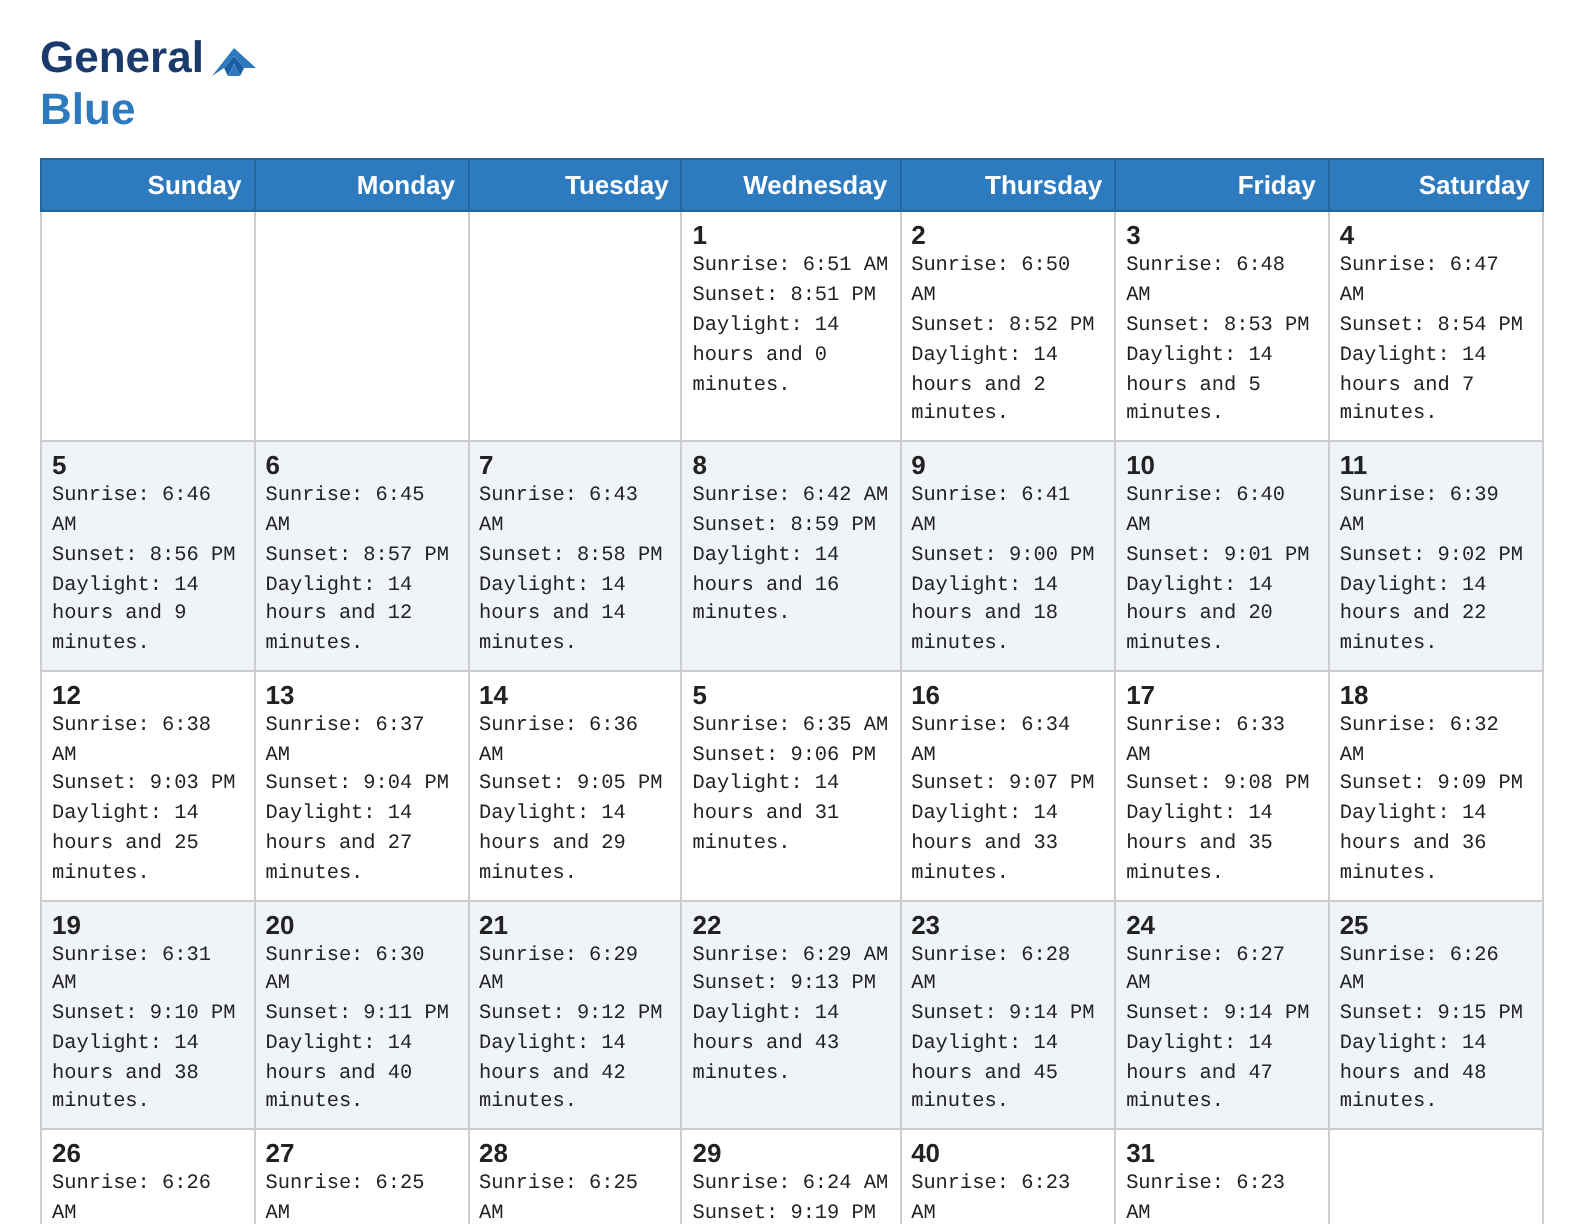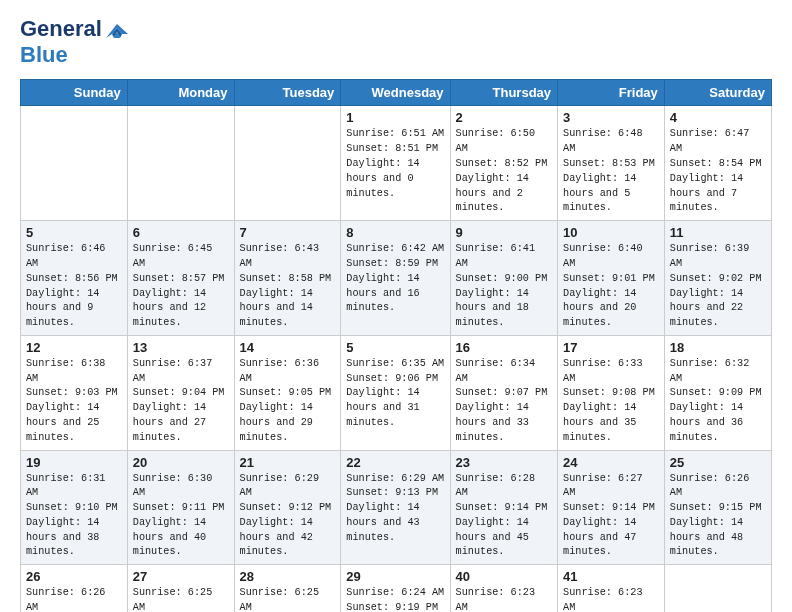--- a/index.html
+++ b/index.html
@@ -246,20 +246,20 @@
           </td>
           <td>
             <div class="day-number">29</div>
             <div class="day-info">Sunrise: 6:24 AM<br>Sunset: 9:19 PM<br>Daylight: 14 hours and 54 minutes.</div>
           </td>
           <td>
             <div class="day-number">40</div>
             <div class="day-info">Sunrise: 6:23 AM<br>Sunset: 9:20 PM<br>Daylight: 14 hours and 56 minutes.</div>
           </td>
           <td>
-            <div class="day-number">41</div>
+            <div class="day-number">31</div>
             <div class="day-info">Sunrise: 6:23 AM<br>Sunset: 9:20 PM<br>Daylight: 14 hours and 57 minutes.</div>
           </td>
           <td class="empty"></td>
         </tr>
       </tbody>
   </table>
 </div>
 
 </body></html>

